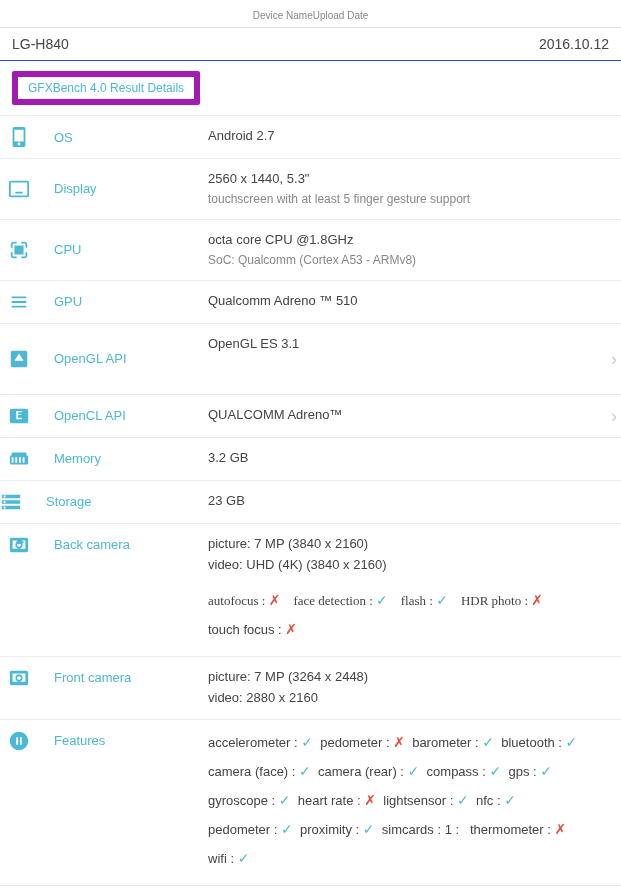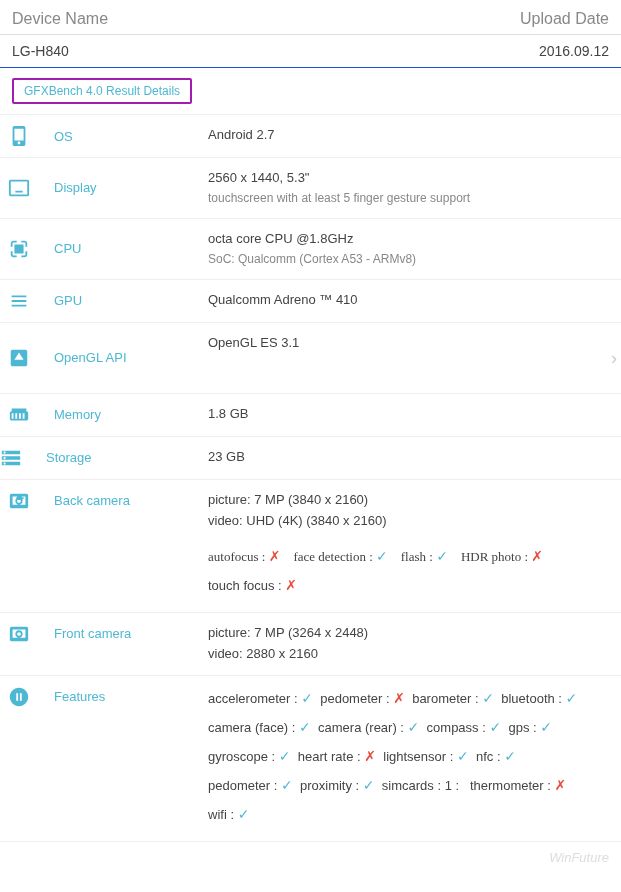--- a/index.html
+++ b/index.html
@@ -6,44 +6,44 @@
     body {
       font-family: Arial, sans-serif;
       font-size: 13px;
       color: #444;
       background: #fff;
       width: 621px;
     }
 
     .header-row {
       display: flex;
-      justify-content: space-between;
+      justify-content: center;
       padding: 10px 12px 6px 12px;
       border-bottom: 1px solid #ddd;
       color: #888;
-      font-size: 16px;
+      font-size: 10px;
     }
 
     .device-info-row {
       display: flex;
       justify-content: space-between;
       padding: 8px 12px;
       font-size: 14px;
       color: #444;
       border-bottom: 1px solid #1d4ed8;
     }
 
     .badge-row {
       padding: 10px 12px;
       border-bottom: 1px solid #eee;
     }
 
     .badge {
       display: inline-block;
-      border: 2px solid #a21caf;
+      border: 6px solid #a21caf;
       color: #4db8d4;
       padding: 4px 10px;
       font-size: 12px;
       border-radius: 2px;
     }
 
     .spec-table {
       width: 100%;
       border-collapse: collapse;
     }
@@ -127,21 +127,21 @@
 </head>
 <body>
 
 <div class="header-row">
   <span>Device Name</span>
   <span>Upload Date</span>
 </div>
 
 <div class="device-info-row">
   <span>LG-H840</span>
-  <span>2016.09.12</span>
+  <span>2016.10.12</span>
 </div>
 
 <div class="badge-row">
   <span class="badge">GFXBench 4.0 Result Details</span>
 </div>
 
 <table class="spec-table">
   <tbody id="spec-tbody">
   <tr>
         <td class="label-td" style="padding: 10px 8px; vertical-align: middle;">
@@ -195,21 +195,21 @@
           <div class="label-inner">
             <span class="icon">
               <svg viewBox="0 0 24 24" class="spec-icon">
                 <path d="M4 6h16v2H4zm0 5h16v2H4zm0 5h16v2H4z"></path>
               </svg>
             </span>
             <span>GPU</span>
           </div>
         </td>
         <td class="value-cell relative-wrap">
-          <div>Qualcomm Adreno ™ 410</div>
+          <div>Qualcomm Adreno ™ 510</div>
         </td>
       </tr>
       <tr>
         <td class="label-td" style="padding: 24px 8px; vertical-align: middle;">
           <div class="label-inner">
             <span class="icon">
               <svg viewBox="0 0 24 24" class="spec-icon">
                 <path d="M19 3H5c-1.1 0-2 .9-2 2v14c0 1.1.9 2 2 2h14c1.1 0 2-.9 2-2V5c0-1.1-.9-2-2-2zm-7 3l5 8H7l5-8z"></path>
               </svg>
             </span>
@@ -219,28 +219,44 @@
         <td class="value-cell relative-wrap">
           <div>OpenGL ES 3.1</div>
           <span class="scroll-hint">›</span>
         </td>
       </tr>
       <tr>
         <td class="label-td" style="padding: 10px 8px; vertical-align: middle;">
           <div class="label-inner">
             <span class="icon">
               <svg viewBox="0 0 24 24" class="spec-icon">
+                <path d="M20 4H4c-1.1 0-2 .9-2 2v12c0 1.1.9 2 2 2h16c1.1 0 2-.9 2-2V6c0-1.1-.9-2-2-2zm-5 11.5H9v-9h6v1.5h-4v2h3.5V11H11v3h4v1.5z"></path>
+              </svg>
+            </span>
+            <span>OpenCL API</span>
+          </div>
+        </td>
+        <td class="value-cell relative-wrap">
+          <div>QUALCOMM Adreno™</div>
+          <span class="scroll-hint">›</span>
+        </td>
+      </tr>
+      <tr>
+        <td class="label-td" style="padding: 10px 8px; vertical-align: middle;">
+          <div class="label-inner">
+            <span class="icon">
+              <svg viewBox="0 0 24 24" class="spec-icon">
                 <path d="M20 8H4c-1.1 0-2 .9-2 2v6c0 1.1.9 2 2 2h16c1.1 0 2-.9 2-2v-6c0-1.1-.9-2-2-2zM6 16H4v-6h2v6zm4 0H8v-6h2v6zm4 0h-2v-6h2v6zm4 0h-2v-6h2v6zm2-8H4V5h16v3z"></path>
               </svg>
             </span>
             <span>Memory</span>
           </div>
         </td>
         <td class="value-cell relative-wrap">
-          <div>1.8 GB</div>
+          <div>3.2 GB</div>
         </td>
       </tr>
       <tr>
         <td class="label-td" style="padding: 10px 0; vertical-align: middle;">
           <div class="label-inner">
             <span class="icon">
               <svg viewBox="0 0 24 24" class="spec-icon">
                 <path d="M2 20h20v-4H2v4zm2-3h2v2H4v-2zM2 4v4h20V4H2zm4 3H4V5h2v2zm-4 7h20v-4H2v4zm2-3h2v2H4v-2z"></path>
               </svg>
             </span>

